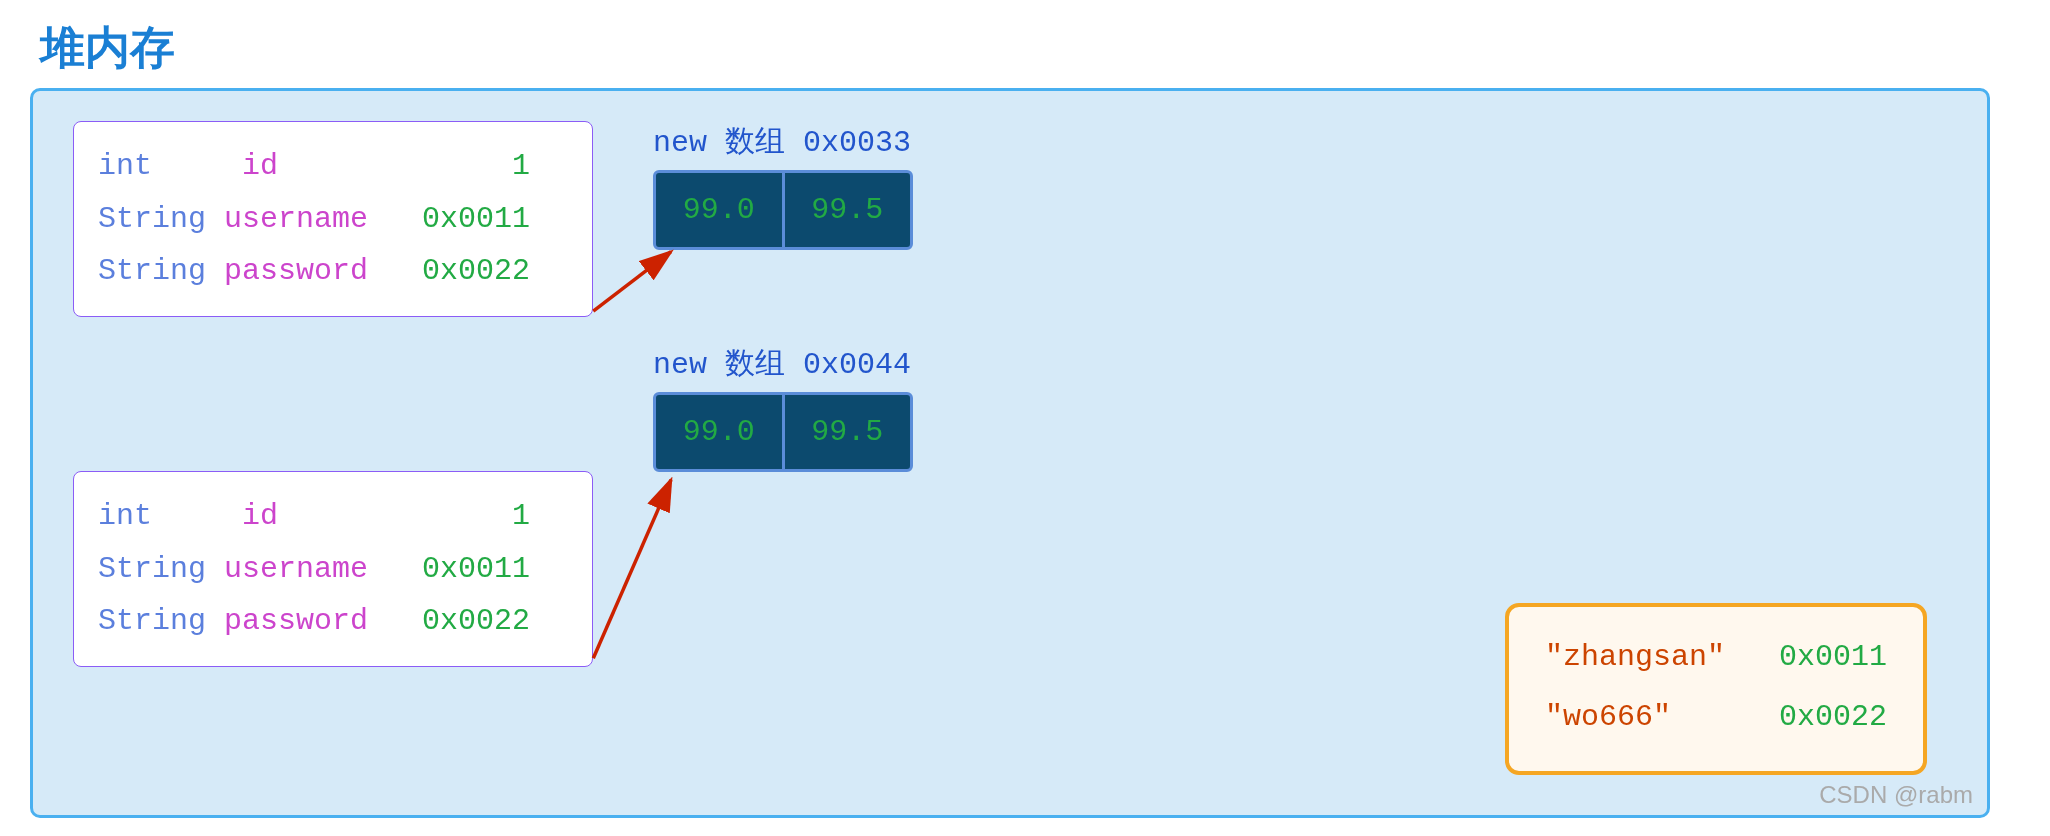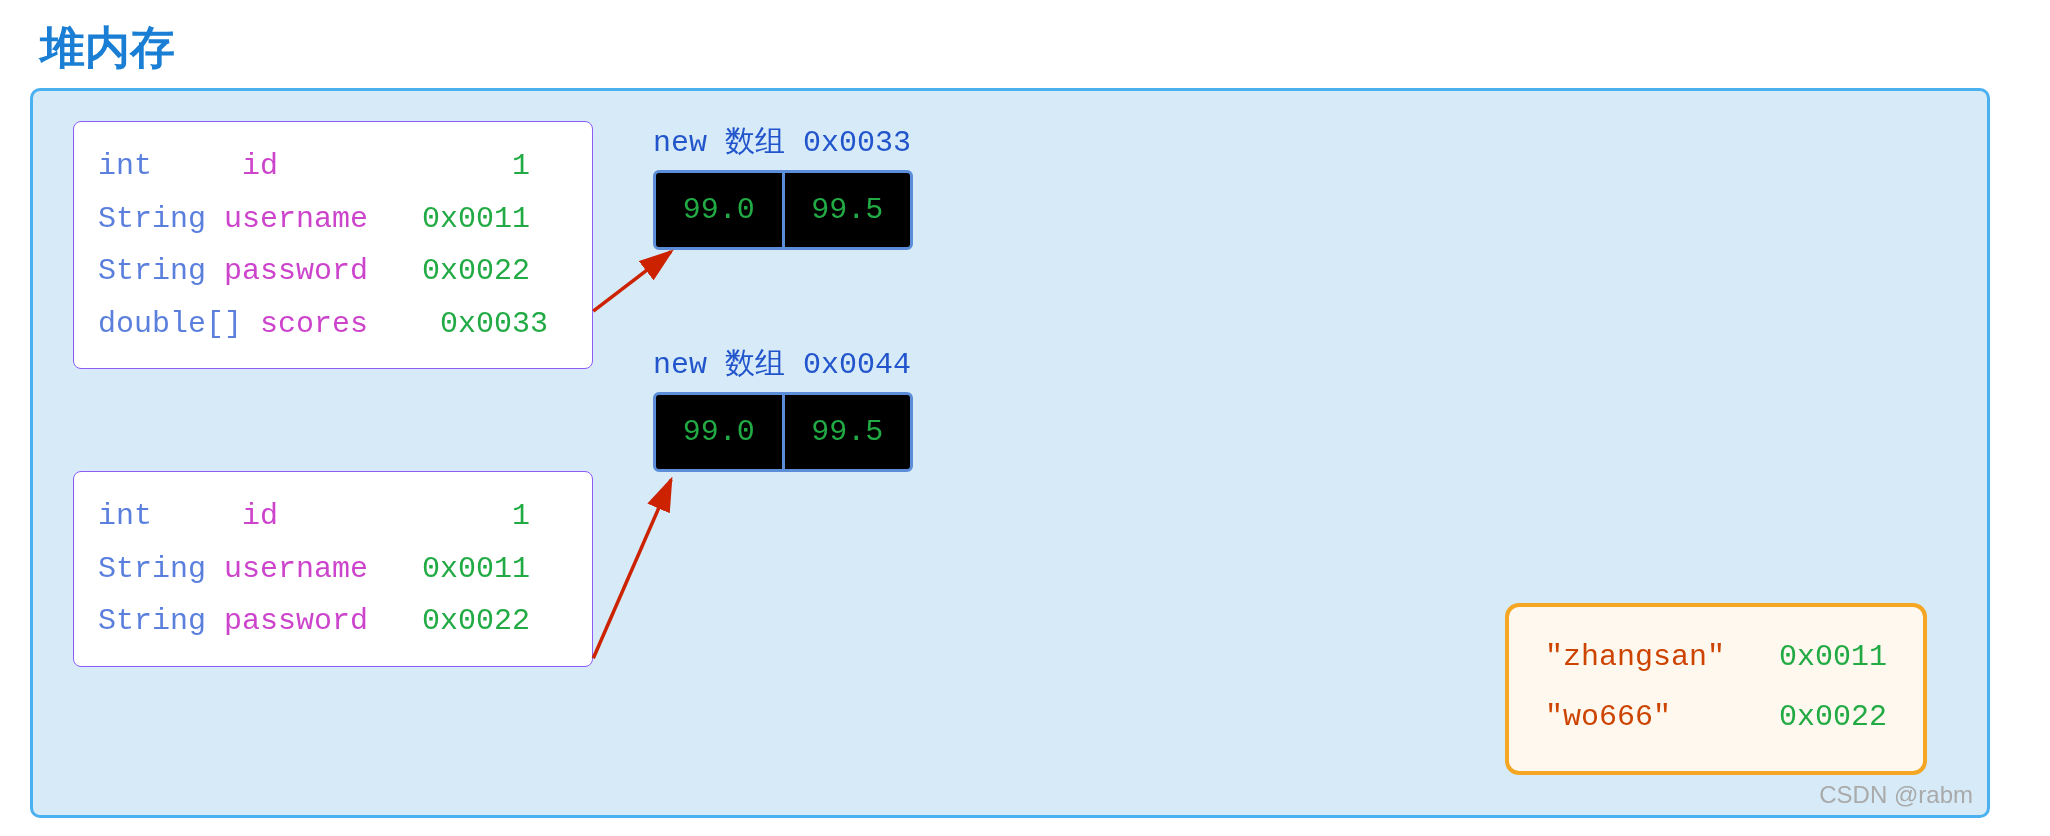--- a/index.html
+++ b/index.html
@@ -55,21 +55,21 @@
     .array-label {
       font-size: 30px;
       color: #2255cc;
       margin-bottom: 8px;
       font-family: 'Courier New', Courier, monospace;
     }
 
     .array-box {
       display: flex;
       border: 3px solid #5b8dd9;
-      background: #000000;
+      background: #0c4a6e;
       border-radius: 6px;
       overflow: hidden;
       width: 260px;
     }
 
     .array-cell {
       flex: 1;
       text-align: center;
       padding: 20px 10px;
       font-size: 30px;
@@ -138,23 +138,20 @@
   <div class="obj-box" style="top:30px; left:40px; width:520px;">
     <div>
       <span class="type-kw">int</span>&nbsp;&nbsp;&nbsp;&nbsp;&nbsp;<span class="field-name">id</span>&nbsp;&nbsp;&nbsp;&nbsp;&nbsp;&nbsp;&nbsp;&nbsp;&nbsp;&nbsp;&nbsp;&nbsp;&nbsp;<span class="field-val-num">1</span>
     </div>
     <div>
       <span class="type-kw">String</span>&nbsp;<span class="field-name">username</span>&nbsp;&nbsp;&nbsp;<span class="field-val-addr">0x0011</span>
     </div>
     <div>
       <span class="type-kw">String</span>&nbsp;<span class="field-name">password</span>&nbsp;&nbsp;&nbsp;<span class="field-val-addr">0x0022</span>
     </div>
-    <div>
-      <span class="type-kw">double[]</span>&nbsp;<span class="field-name">scores</span>&nbsp;&nbsp;&nbsp;&nbsp;<span class="field-val-addr">0x0033</span>
-    </div>
   </div>
 
   <div class="obj-box" style="top:380px; left:40px; width:520px;">
     <div>
       <span class="type-kw">int</span>&nbsp;&nbsp;&nbsp;&nbsp;&nbsp;<span class="field-name">id</span>&nbsp;&nbsp;&nbsp;&nbsp;&nbsp;&nbsp;&nbsp;&nbsp;&nbsp;&nbsp;&nbsp;&nbsp;&nbsp;<span class="field-val-num">1</span>
     </div>
     <div>
       <span class="type-kw">String</span>&nbsp;<span class="field-name">username</span>&nbsp;&nbsp;&nbsp;<span class="field-val-addr">0x0011</span>
     </div>
     <div>

